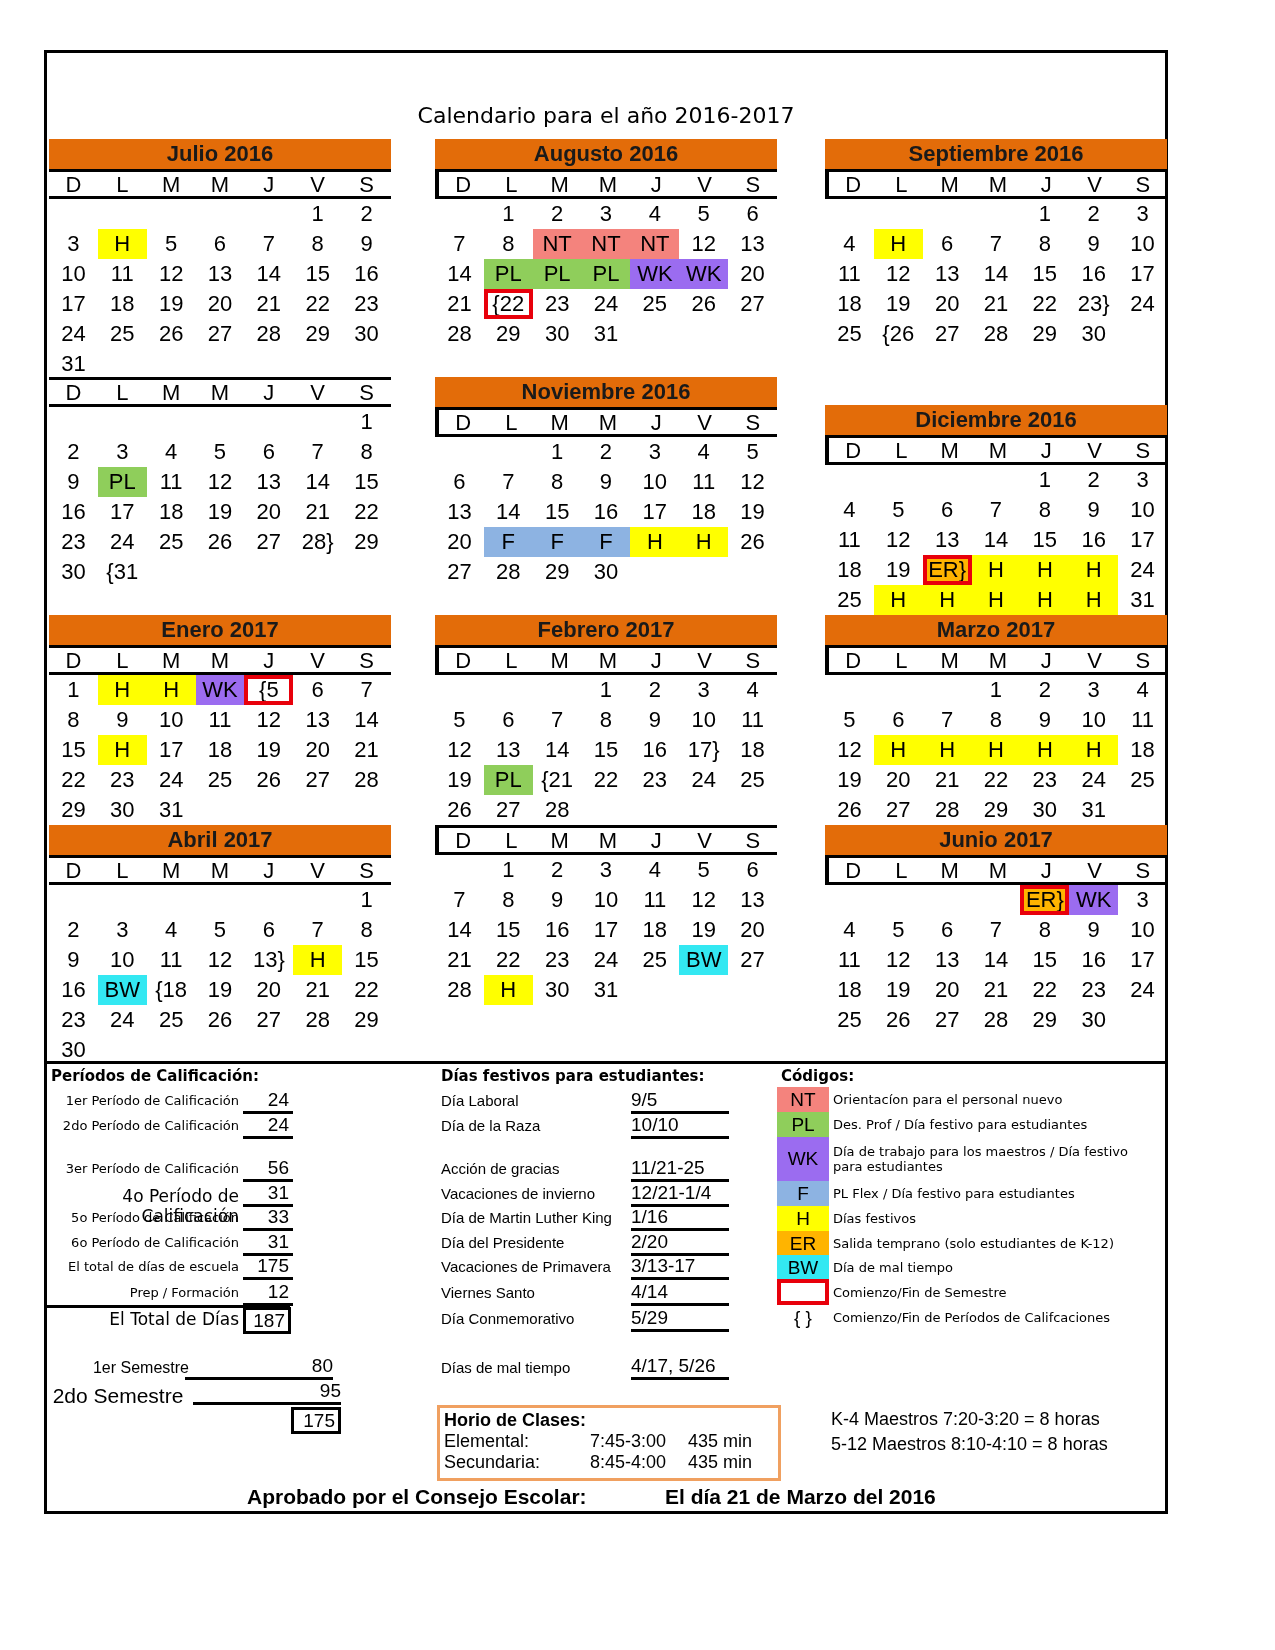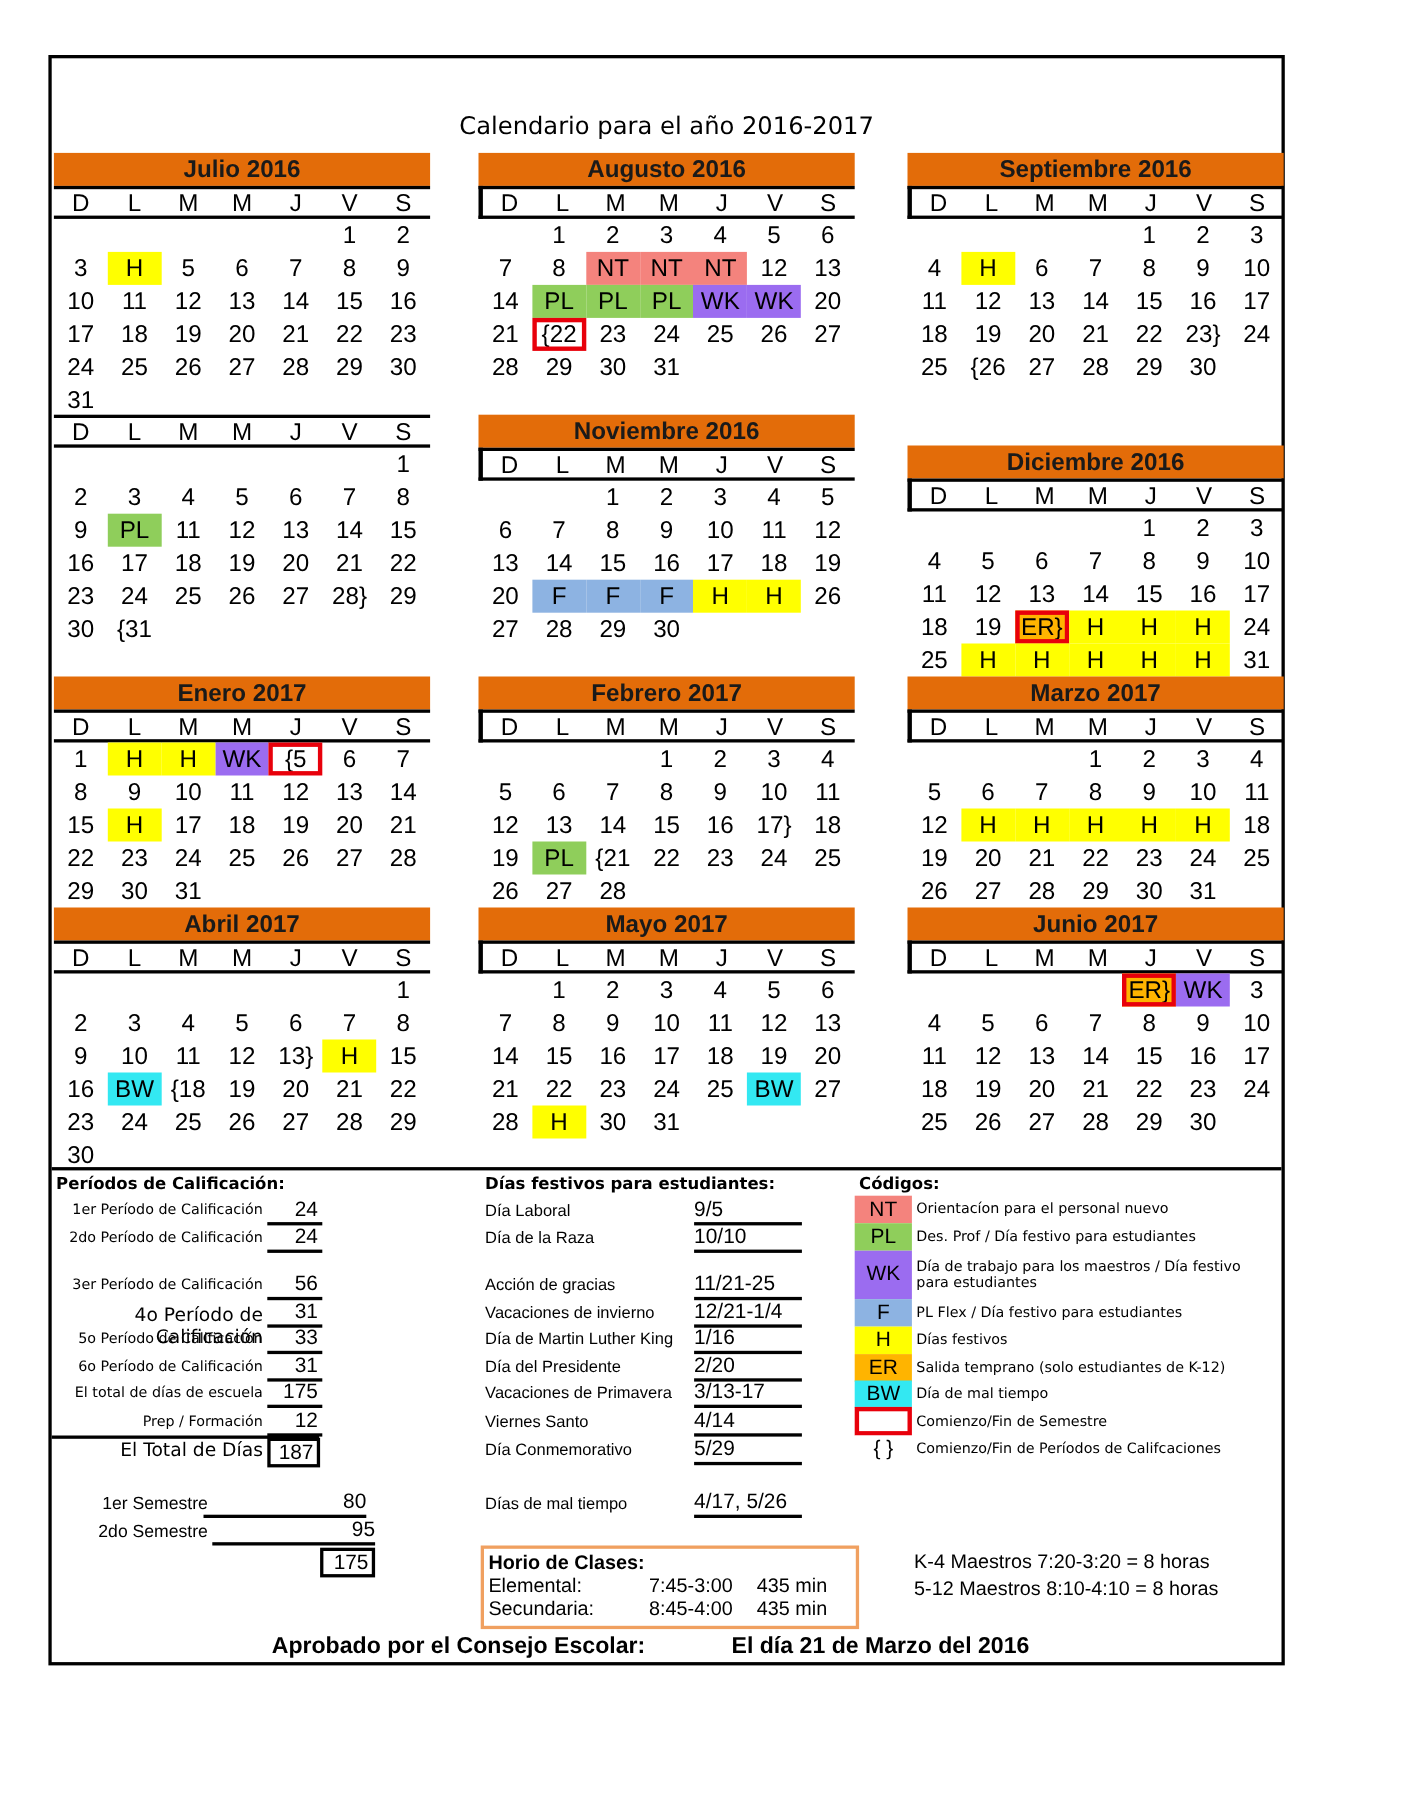--- a/index.html
+++ b/index.html
@@ -516,21 +516,20 @@
           <div class="cell">24</div>
           <div class="cell">25</div>
           <div class="cell">26</div>
           <div class="cell">27</div>
           <div class="cell">28</div>
           <div class="cell">29</div>
           <div class="cell">30</div>
         </div>
       </div>
       <div class="month" style="left: 388px; top: 772px;">
-        <div class="mhead">Mayo 2017</div>
         <div class="dow boxed">
           <span>D</span>
           <span>L</span>
           <span>M</span>
           <span>M</span>
           <span>J</span>
           <span>V</span>
           <span>S</span>
         </div>
         <div class="grid">
@@ -638,21 +637,21 @@
       <div class="val" style="left: 196px; top: 1202px; width: 50px; padding-right: 4px;">175</div>
       <div class="row" style="left: 0px; top: 1232px; width: 192px; text-align: right; font-size: 13px;">Prep / Formación</div>
       <div class="val" style="left: 196px; top: 1228px; width: 50px; padding-right: 4px;">12</div>
     </div>
   <div style="position:absolute;left:0;top:1252px;width:243px;border-top:3px solid #000;"></div>
   <div class="row" style="left:0;top:1256px;width:192px;text-align:right;font-size:17px;">El Total de Días</div>
   <div style="position:absolute;left:196px;top:1254px;width:48px;height:27px;border:3px solid #000;text-align:right;font-size:19px;padding-right:3px;">187</div>
 
   <div class="row" style="left:0;top:1306px;width:142px;text-align:right;font-family:'Liberation Sans',sans-serif;font-size:16px;">1er Semestre</div>
   <div class="val" style="left:138px;top:1302px;width:148px;">80</div>
-  <div class="row" style="left:0;top:1331px;width:142px;text-align:right;font-family:'Liberation Sans',sans-serif;font-size:16px;">2do Semestre</div>
+  <div class="row" style="left:0;top:1331px;width:142px;text-align:center;font-family:'Liberation Sans',sans-serif;font-size:21px;">2do Semestre</div>
   <div class="val" style="left:146px;top:1327px;width:148px;">95</div>
   <div style="position:absolute;left:244px;top:1354px;width:50px;height:27px;border:3px solid #000;text-align:right;font-size:19px;padding-right:3px;">175</div>
 
   <div class="sec-title" style="left:394px;top:1014px;">Días festivos para estudiantes:</div>
   <div id="holiday-rows" class="hol">
       <div class="row lbl" style="left: 394px; top: 1039px;">Día Laboral</div>
       <div class="val" style="left: 584px; top: 1036px; width: 98px; text-align: left;">9/5</div>
       <div class="row lbl" style="left: 394px; top: 1064px;">Día de la Raza</div>
       <div class="val" style="left: 584px; top: 1061px; width: 98px; text-align: left;">10/10</div>
       <div class="row lbl" style="left: 394px; top: 1107px;">Acción de gracias</div>

